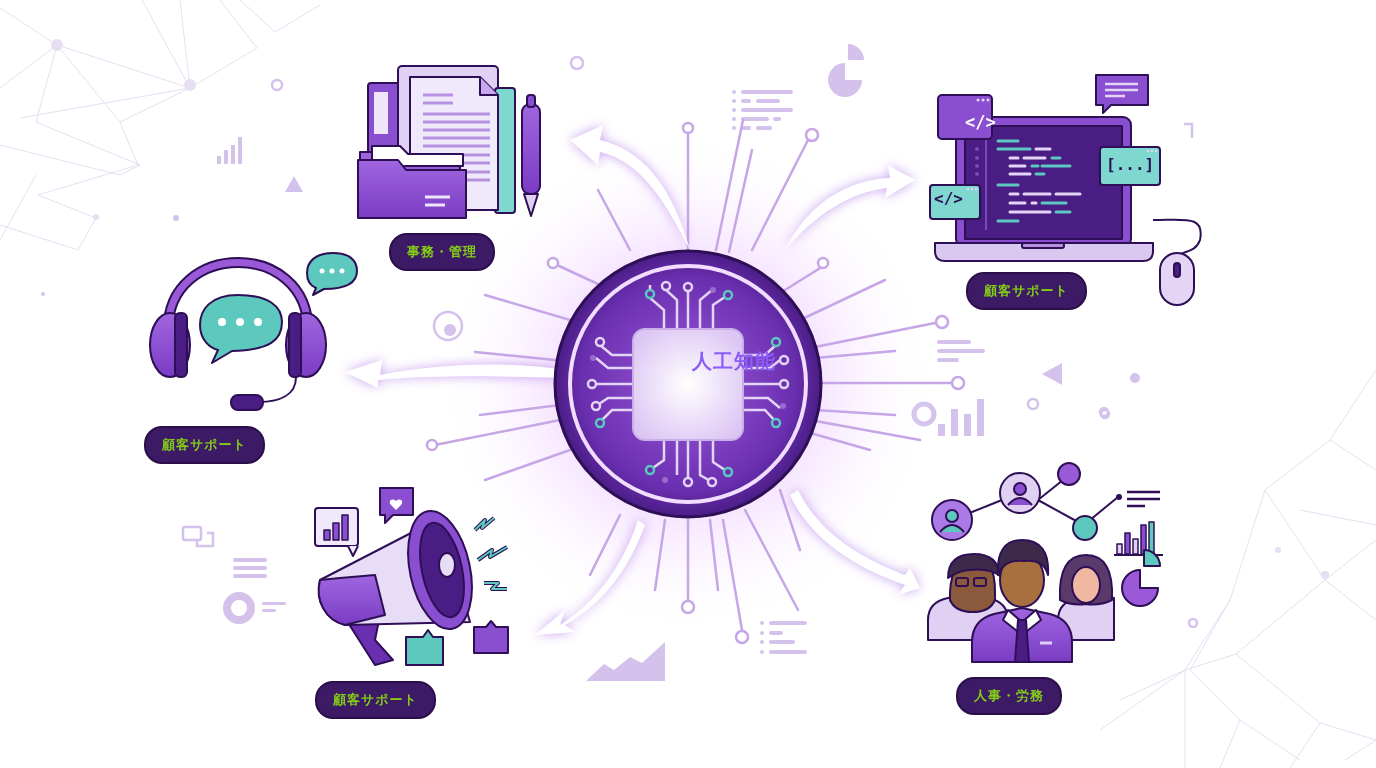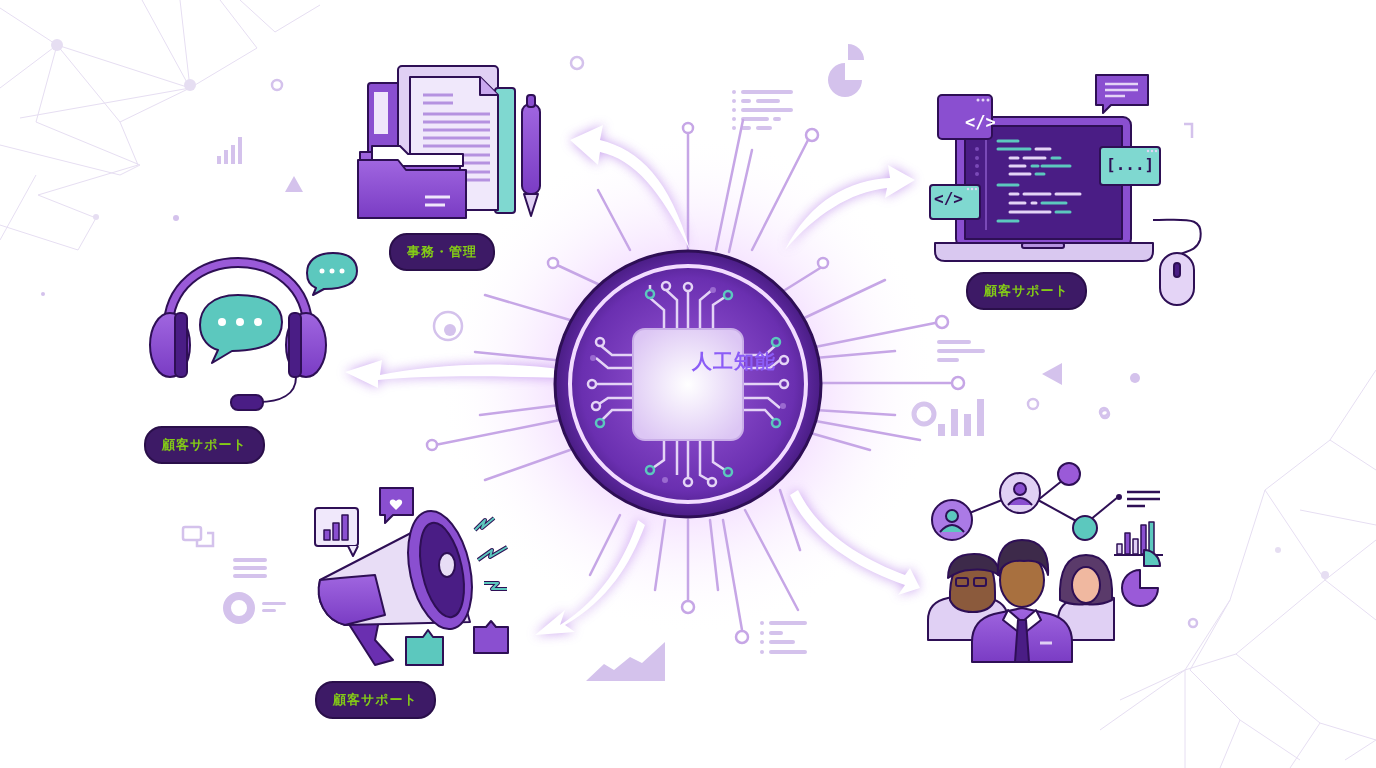--- a/index.html
+++ b/index.html
@@ -459,16 +459,17 @@
     <path d="M998,575 q-2,-35 24,-35 q28,0 26,35 q-4,-16 -24,-14 q-20,-2 -26,14z" fill="#3d2a4a"></path>
   </g>
 </svg>
 
 <div class="center-text">人工知能</div>
 
 <div class="label" style="left:389px;top:233px;">事務・管理</div>
 <div class="label" style="left:966px;top:272px;">顧客サポート</div>
 <div class="label" style="left:144px;top:426px;">顧客サポート</div>
 <div class="label" style="left:315px;top:681px;">顧客サポート</div>
+<div class="label" style="left:956px;top:677px;">人事・労務</div>
 
 <div style="position:absolute;left:934px;top:189px;font-family:'DejaVu Sans Mono',monospace;font-size:16px;font-weight:bold;color:#2e0f55;">&lt;/&gt;</div>
 <div style="position:absolute;left:1106px;top:155px;font-family:'DejaVu Sans Mono',monospace;font-size:16px;font-weight:bold;color:#2e0f55;">[...]</div>
 </div>
 
 </body></html>

